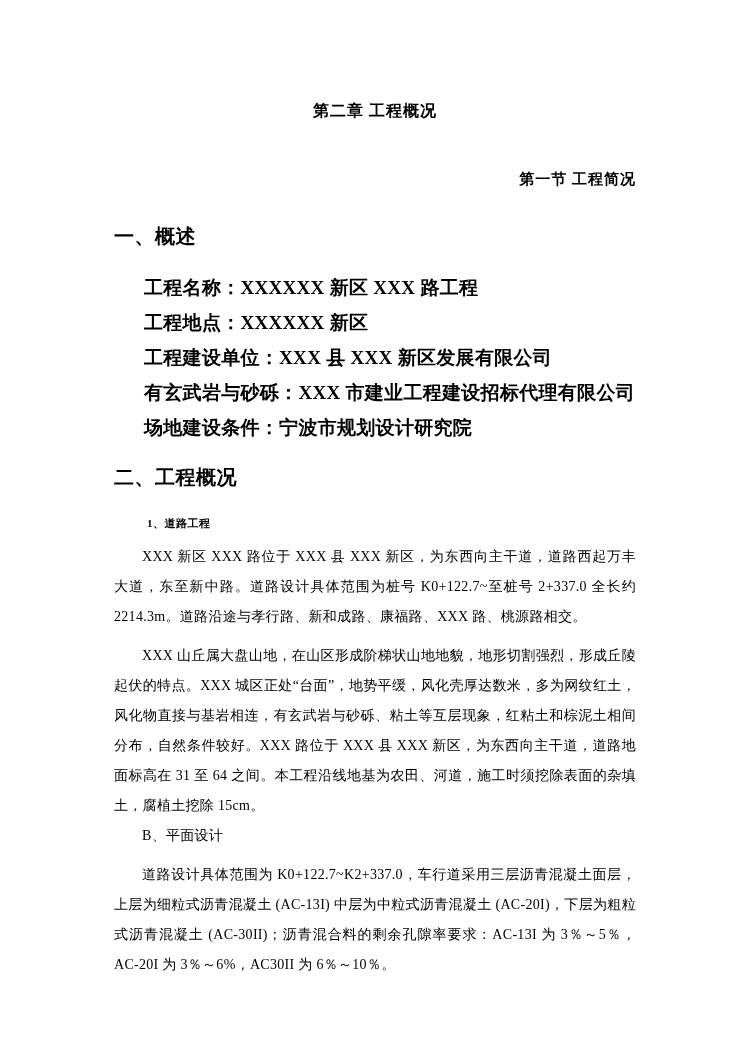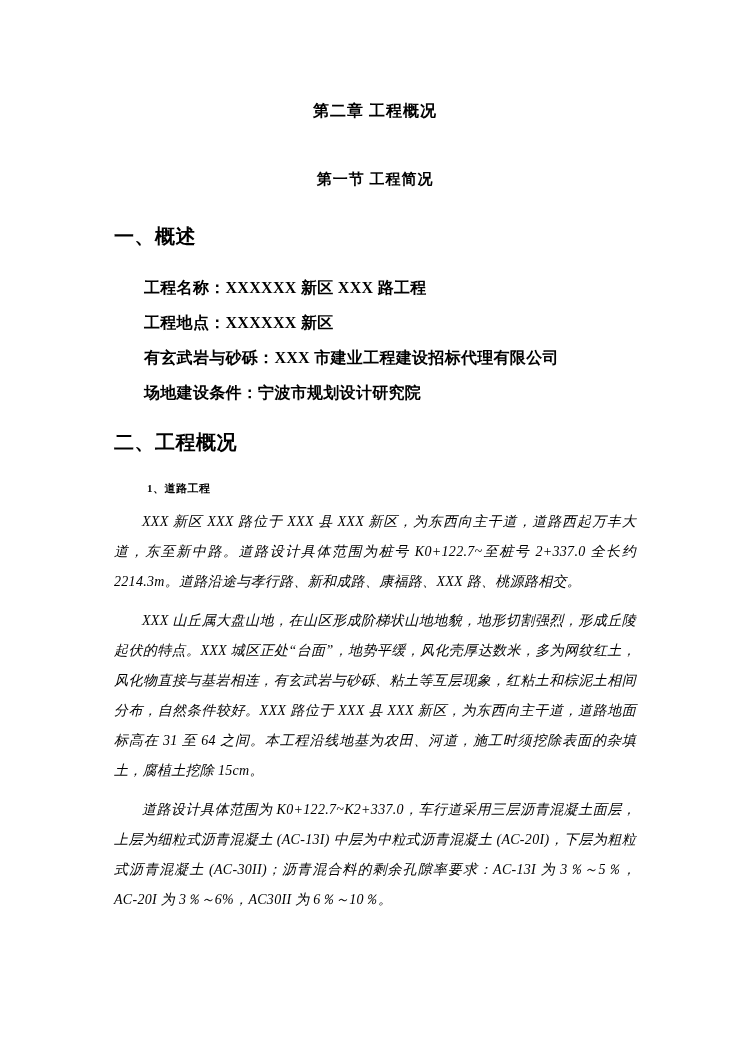--- a/index.html
+++ b/index.html
@@ -25,39 +25,39 @@
   .chapter-title {
     margin-top: 100px;
     text-align: center;
     font-size: 16px;
     font-weight: bold;
     letter-spacing: 1px;
     line-height: 22px;
   }
   .section-title {
     margin-top: 46px;
-    text-align: center;
+    text-align: right;
     font-size: 15px;
     font-weight: bold;
     letter-spacing: 1px;
     line-height: 22px;
   }
   .h1 {
     margin-top: 36px;
     font-size: 20px;
     font-weight: bold;
     letter-spacing: 0.5px;
     line-height: 20px;
   }
   .info-list {
     margin-top: 24px;
   }
   .info-item {
     padding-left: 30px;
-    font-size: 16px;
+    font-size: 19px;
     font-weight: bold;
     line-height: 35px;
     letter-spacing: 0.3px;
   }
   .h1-second {
     margin-top: 22px;
   }
   .h2 {
     margin-top: 26px;
     padding-left: 33px;
@@ -67,21 +67,20 @@
     line-height: 20px;
   }
   .para {
     margin: 0;
     margin-top: 9px;
     font-size: 14px;
     line-height: 30px;
     text-align: justify;
     text-indent: 28px;
     letter-spacing: 0.3px;
-    font-style: italic;
   }
   .sub-head {
     margin: 0;
     padding-left: 28px;
     font-size: 14px;
     line-height: 30px;
     letter-spacing: 0.3px;
   }
 </style>
 </head>
@@ -92,30 +91,32 @@
 
     <div class="chapter-title">第二章 工程概况</div>
 
     <div class="section-title">第一节 工程简况</div>
 
     <div class="h1">一、概述</div>
 
     <div class="info-list">
       <div class="info-item">工程名称：XXXXXX 新区 XXX 路工程</div>
       <div class="info-item">工程地点：XXXXXX 新区</div>
+      <div class="info-item">工程建设单位：XXX 县 XXX 新区发展有限公司</div>
       <div class="info-item">有玄武岩与砂砾：XXX 市建业工程建设招标代理有限公司</div>
       <div class="info-item">场地建设条件：宁波市规划设计研究院</div>
     </div>
 
     <div class="h1 h1-second">二、工程概况</div>
 
     <div class="h2">1、道路工程</div>
 
     <p class="para">XXX 新区 XXX 路位于 XXX 县 XXX 新区，为东西向主干道，道路西起万丰大道，东至新中路。道路设计具体范围为桩号 K0+122.7~至桩号 2+337.0 全长约 2214.3m。道路沿途与孝行路、新和成路、康福路、XXX 路、桃源路相交。</p>
 
 
     <p class="para">XXX 山丘属大盘山地，在山区形成阶梯状山地地貌，地形切割强烈，形成丘陵起伏的特点。XXX 城区正处“台面”，地势平缓，风化壳厚达数米，多为网纹红土，风化物直接与基岩相连，有玄武岩与砂砾、粘土等互层现象，红粘土和棕泥土相间分布，自然条件较好。XXX 路位于 XXX 县 XXX 新区，为东西向主干道，道路地面标高在 31 至 64 之间。本工程沿线地基为农田、河道，施工时须挖除表面的杂填土，腐植土挖除 15cm。</p>
 
+    <div class="sub-head">B、平面设计</div>
 
     <p class="para">道路设计具体范围为 K0+122.7~K2+337.0，车行道采用三层沥青混凝土面层，上层为细粒式沥青混凝土 (AC-13I) 中层为中粒式沥青混凝土 (AC-20I)，下层为粗粒式沥青混凝土 (AC-30II)；沥青混合料的剩余孔隙率要求：AC-13I 为 3％～5％，AC-20I 为 3％～6%，AC30II 为 6％～10％。</p>
 
   </div>
 </div>
 
 </body></html>

